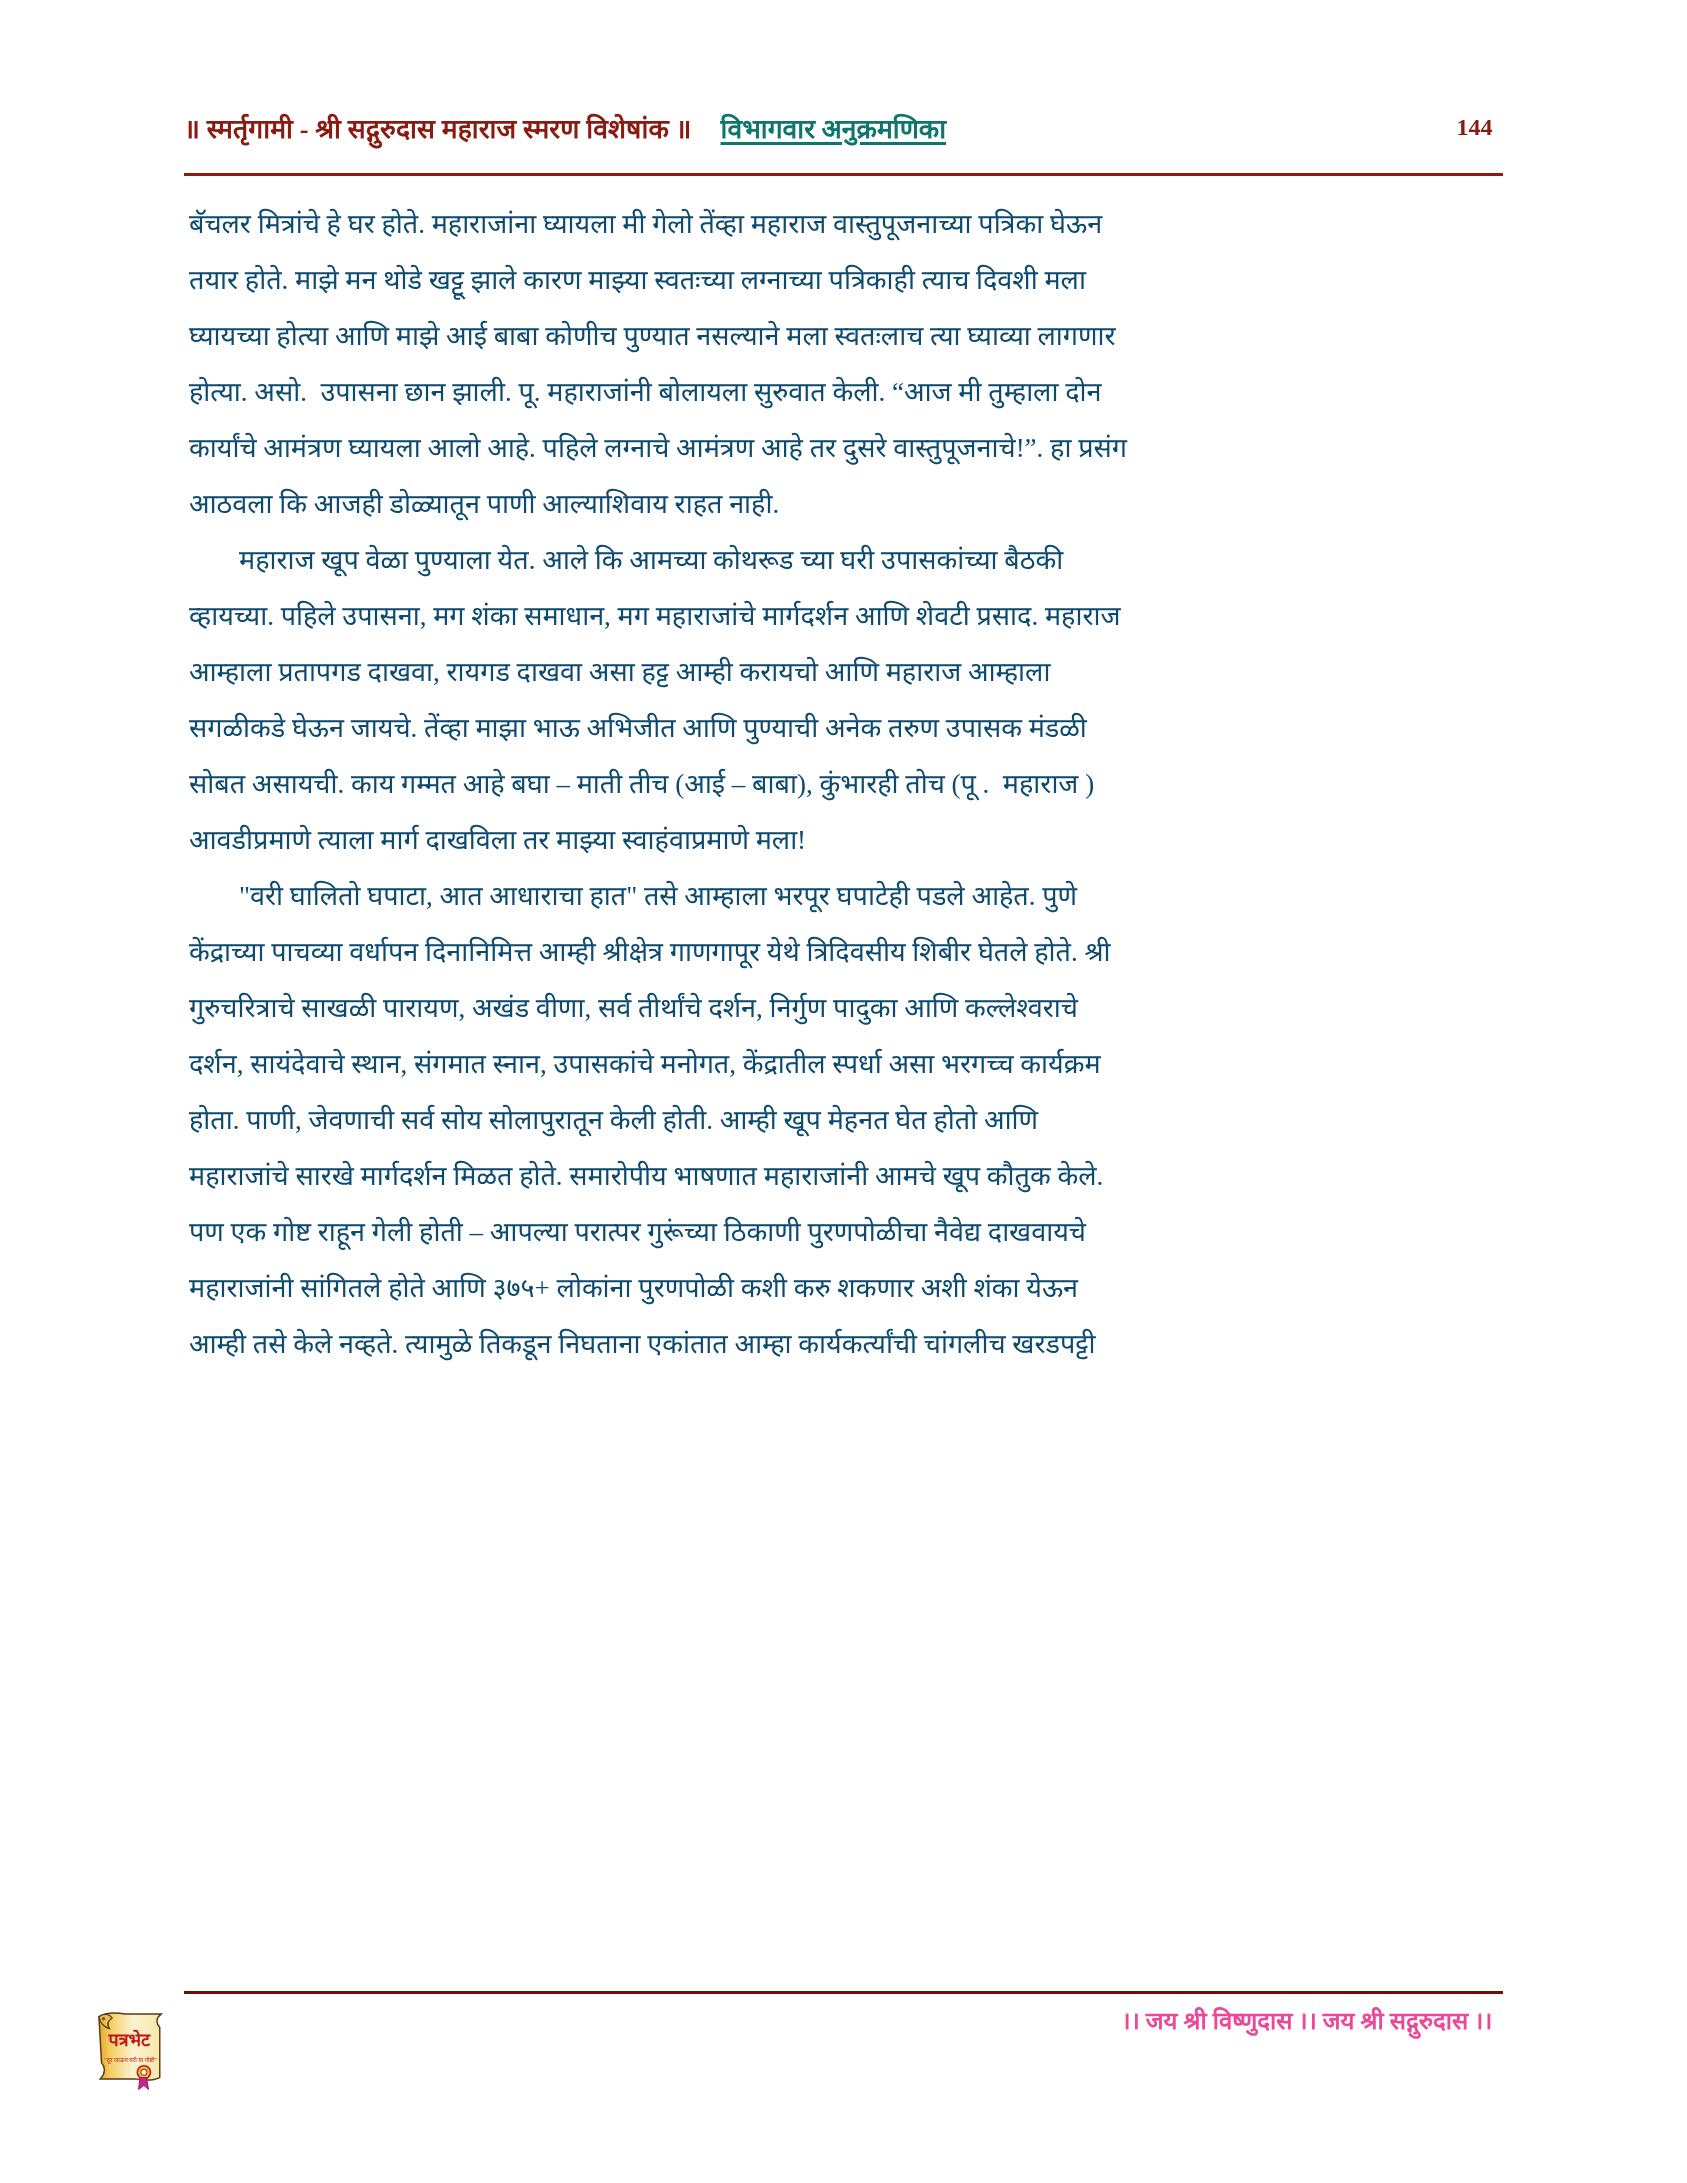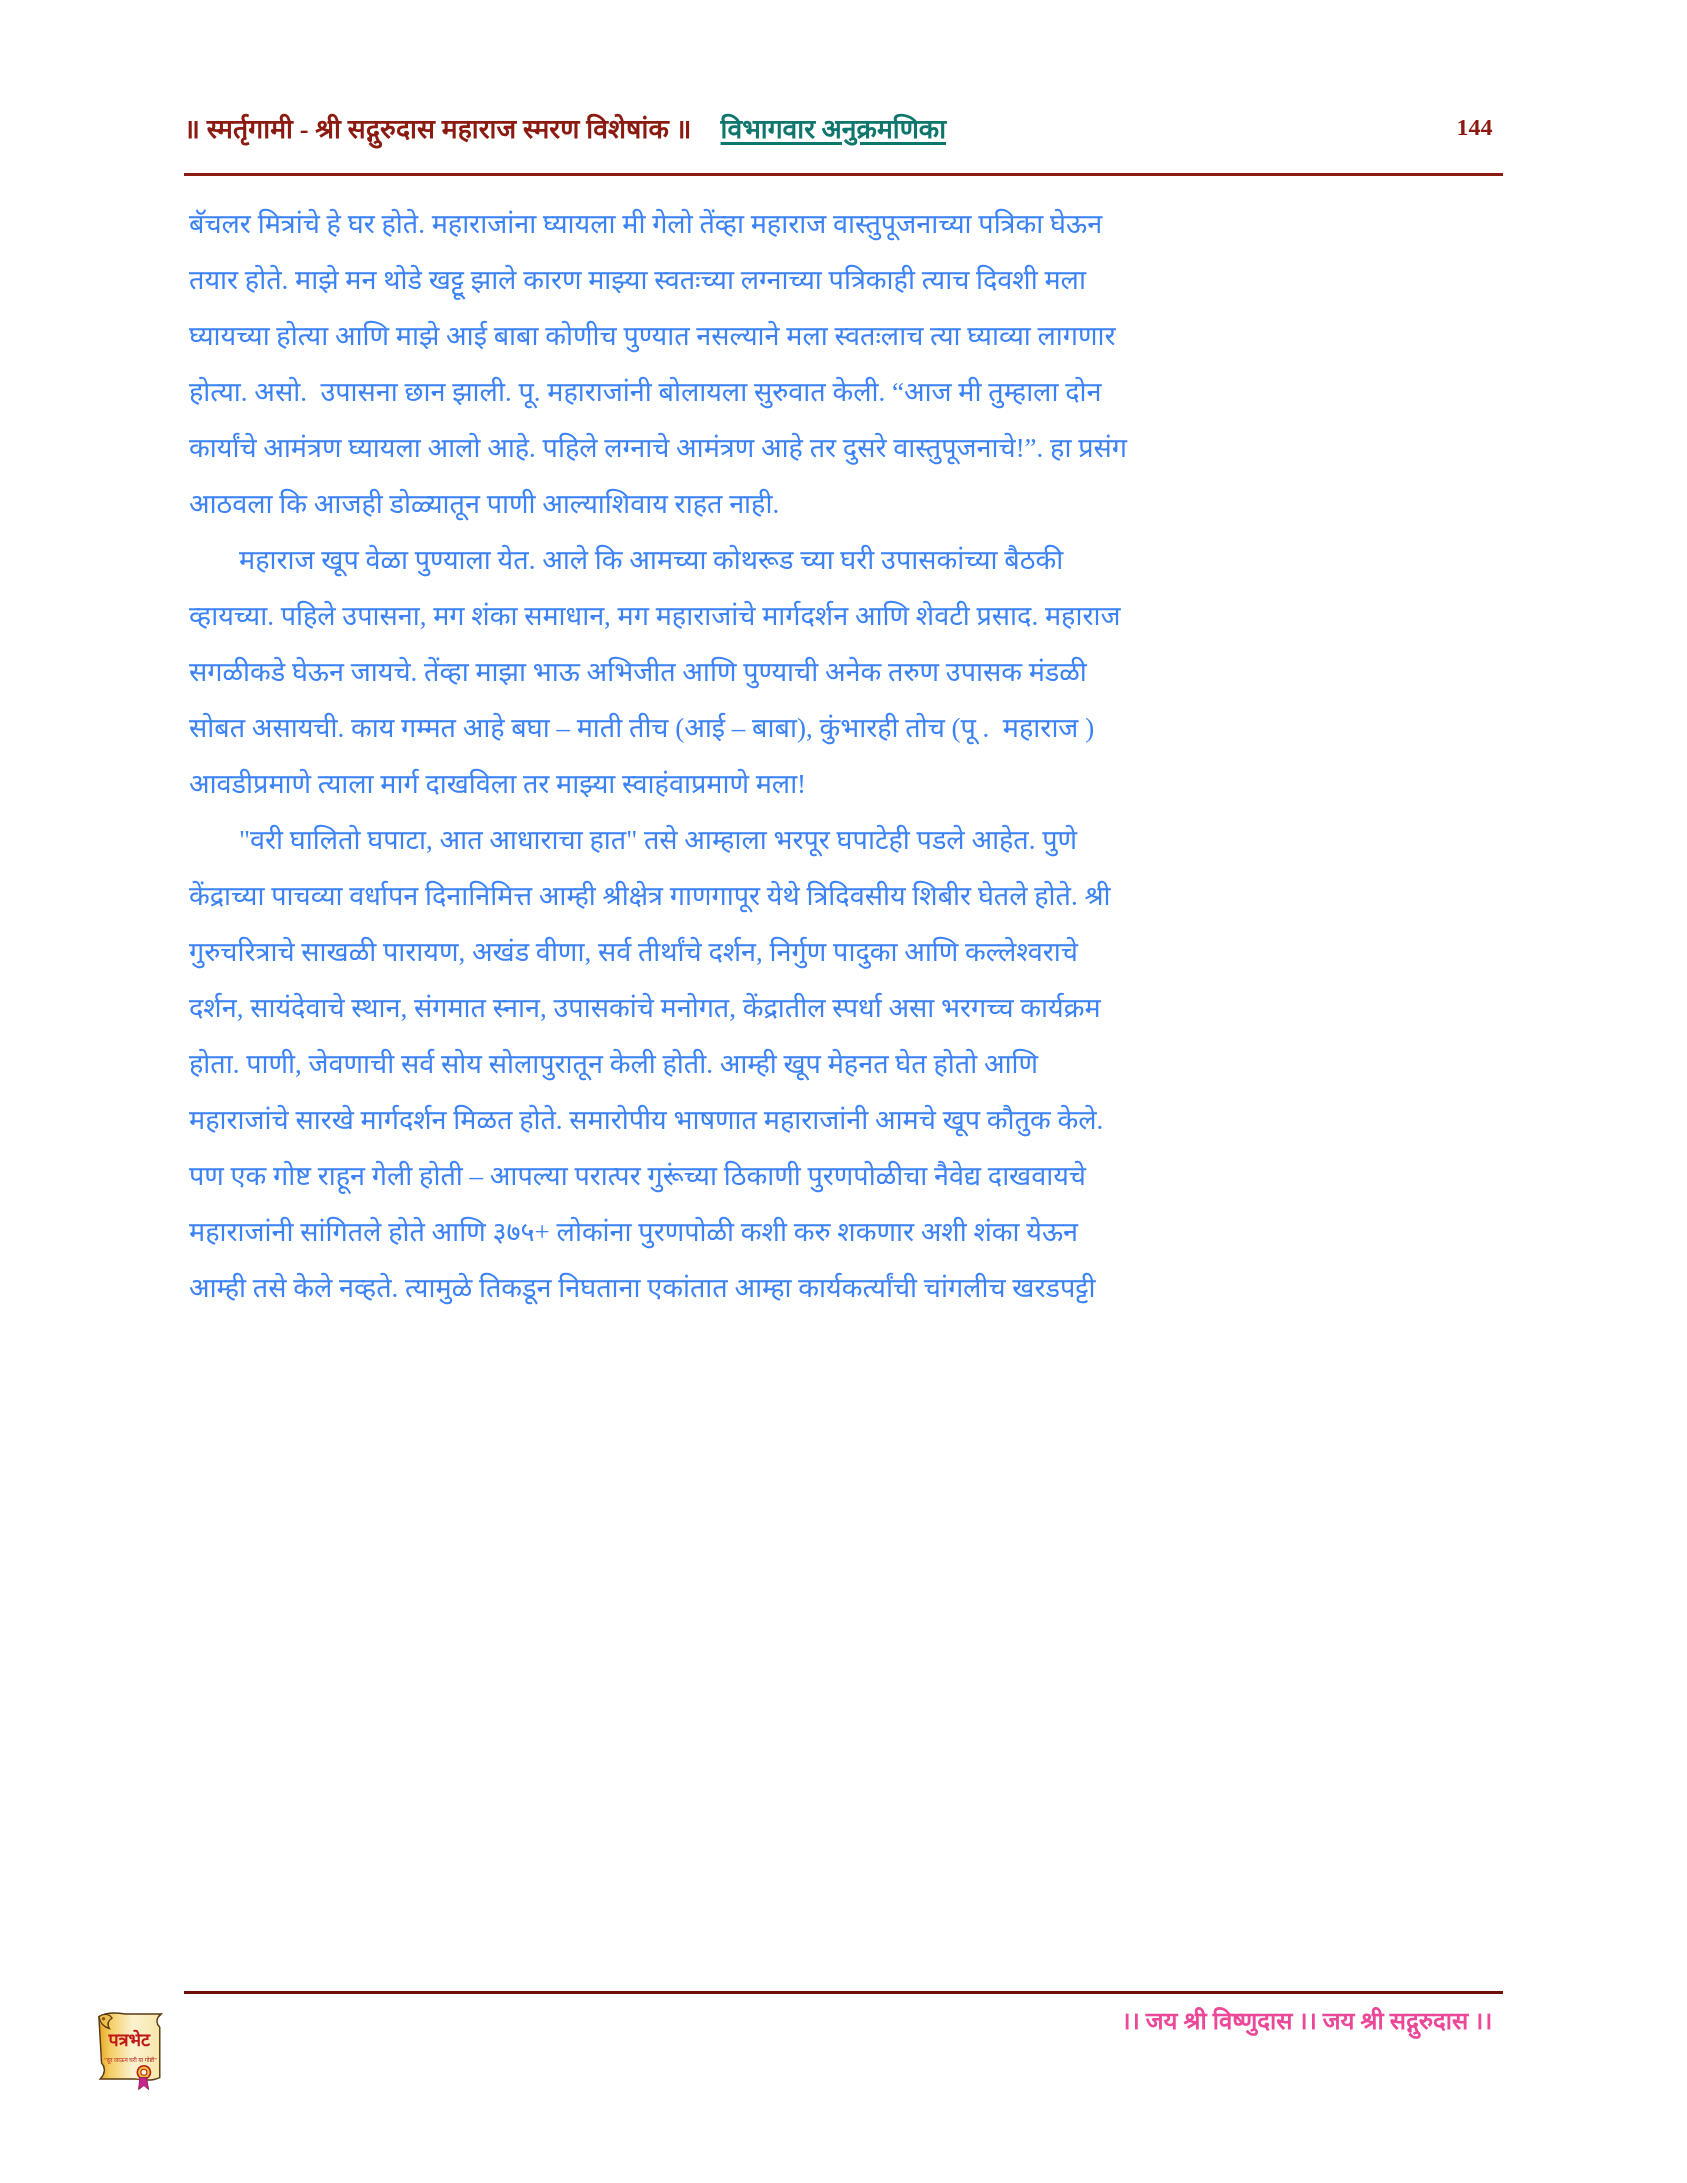--- a/index.html
+++ b/index.html
@@ -64,21 +64,21 @@
   
   .body-area {
     position: absolute;
     top: 196px;
     left: 189px;
     width: 1317px;
     height: 1733px;
   }
   .para {
     margin: 0 0 0 0;
-    color: #3b82f6;
+    color: #0c4a6e;
     font-size: 27px;
     line-height: 56px;
     text-align: justify;
     text-justify: inter-word;
     font-family: "Liberation Serif", "DejaVu Serif", serif;
   }
   .para + .para {
     margin-top: 0;
   }
   .line {
@@ -159,20 +159,21 @@
           <span>कार्यांचे आमंत्रण घ्यायला आलो आहे. पहिले लग्नाचे आमंत्रण आहे तर दुसरे वास्तुपूजनाचे!”. हा प्रसंग</span>
         </span>
       <span class="line">आठवला कि आजही डोळ्यातून पाणी आल्याशिवाय राहत नाही.</span>
     </p>
 
     <p class="para">
       <span class="line ind">महाराज खूप वेळा पुण्याला येत. आले कि आमच्या कोथरूड च्या घरी उपासकांच्या बैठकी</span>
       <span class="line just">
           <span>व्हायच्या. पहिले उपासना, मग शंका समाधान, मग महाराजांचे मार्गदर्शन आणि शेवटी प्रसाद. महाराज</span>
         </span>
+      <span class="line">आम्हाला प्रतापगड दाखवा, रायगड दाखवा असा हट्ट आम्ही करायचो आणि महाराज आम्हाला</span>
       <span class="line just">
           <span>सगळीकडे घेऊन जायचे. तेंव्हा माझा भाऊ अभिजीत आणि पुण्याची अनेक तरुण उपासक मंडळी</span>
         </span>
       <span class="line just">
           <span>सोबत असायची. काय गम्मत आहे बघा – माती तीच (आई – बाबा), कुंभारही तोच (पू .  महाराज )</span>
         </span>
       <span class="line">आवडीप्रमाणे त्याला मार्ग दाखविला तर माझ्या स्वाहंवाप्रमाणे मला!</span>
     </p>
 
     <p class="para">

